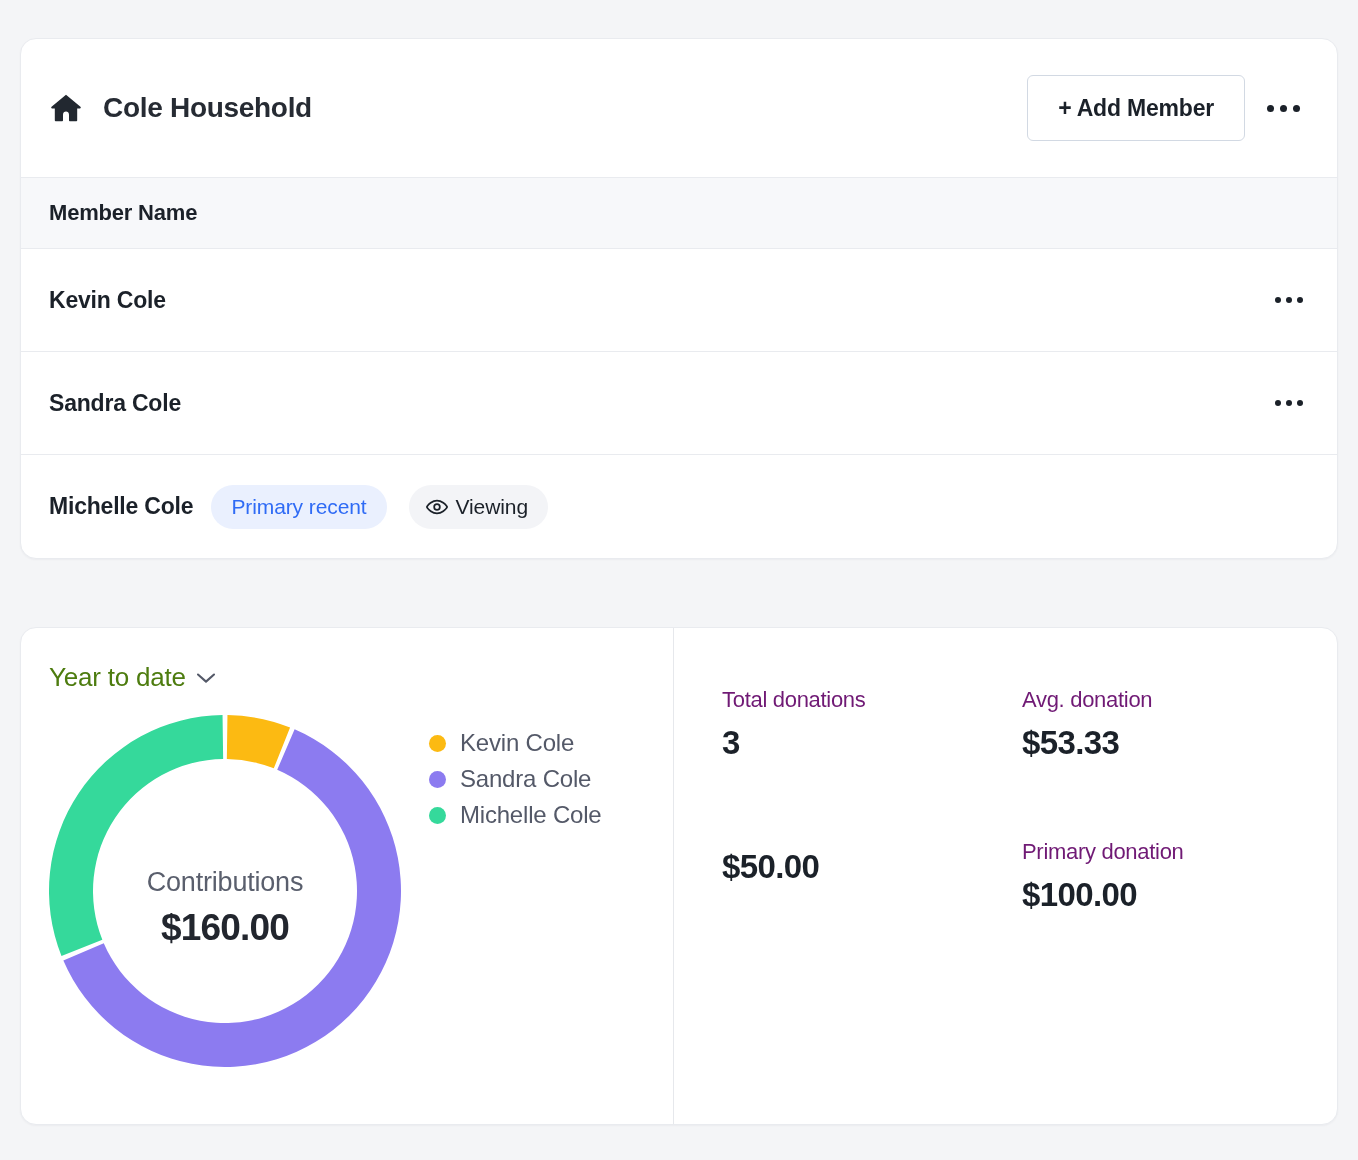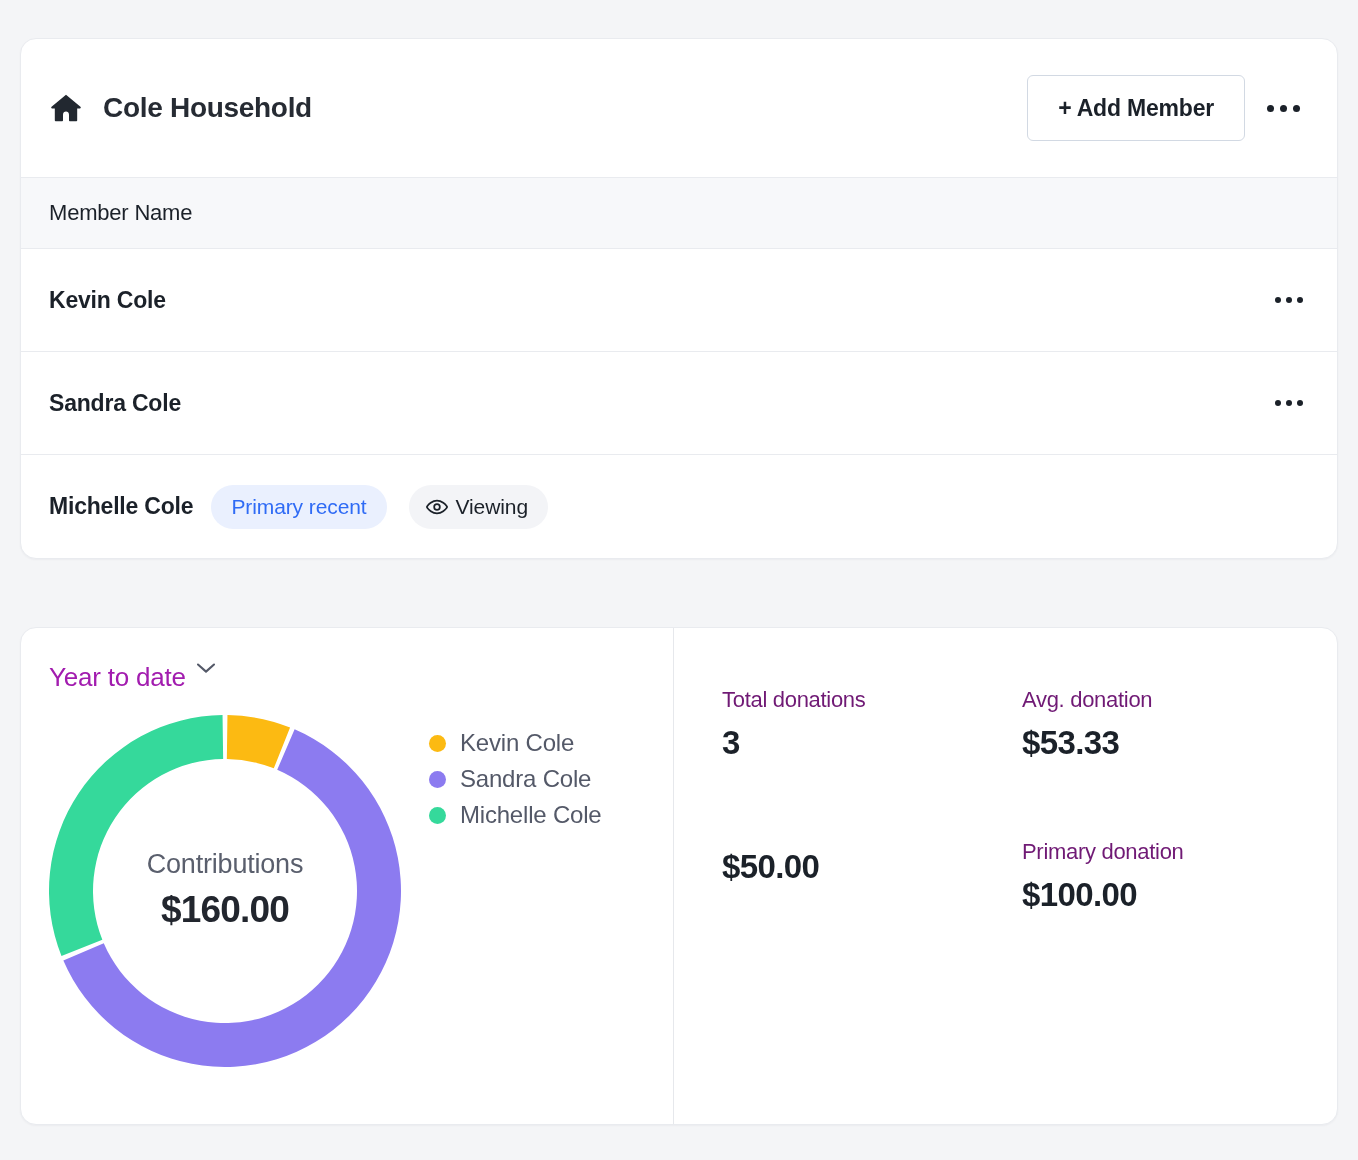--- a/index.html
+++ b/index.html
@@ -86,21 +86,21 @@
     height: 72px;
     background: #f7f8fa;
     border-top: 1px solid #e9ebef;
     border-bottom: 1px solid #e9ebef;
     display: flex;
     align-items: center;
     padding: 0 28px;
   }
   .table-head-label {
     font-size: 22px;
-    font-weight: 400;
+    font-weight: 700;
     color: #1b2129;
     letter-spacing: -0.2px;
   }
   .member-row {
     height: 103px;
     display: flex;
     align-items: center;
     padding: 0 26px 0 28px;
     border-bottom: 1px solid #e9ebef;
   }
@@ -164,23 +164,24 @@
   }
   .chart-pane {
     width: 653px;
     flex: 0 0 auto;
     position: relative;
     padding: 34px 0 0 28px;
     border-right: 1px solid #e6e8ec;
   }
   .period-select {
     display: inline-flex;
+    align-items: center;
     gap: 10px;
     font-size: 26px;
-    color: #a21caf;
+    color: #4d7c0f;
     letter-spacing: -0.2px;
     cursor: pointer;
     background: transparent;
     border: none;
     font-family: "Liberation Sans", sans-serif;
     padding: 0;
   }
   .chev { width: 20px; height: 12px; display: block; }
 
   .chart-row {
@@ -191,21 +192,21 @@
   .donut-wrap {
     position: relative;
     width: 352px;
     height: 352px;
     flex: 0 0 auto;
   }
   .donut-svg { display: block; width: 352px; height: 352px; }
   .donut-center {
     position: absolute;
     left: 0; right: 0;
-    top: 133px;
+    top: 151px;
     text-align: center;
     pointer-events: none;
   }
   .donut-label {
     font-size: 27px;
     color: #5a5f6d;
     letter-spacing: -0.2px;
     line-height: 1.25;
   }
   .donut-value {

